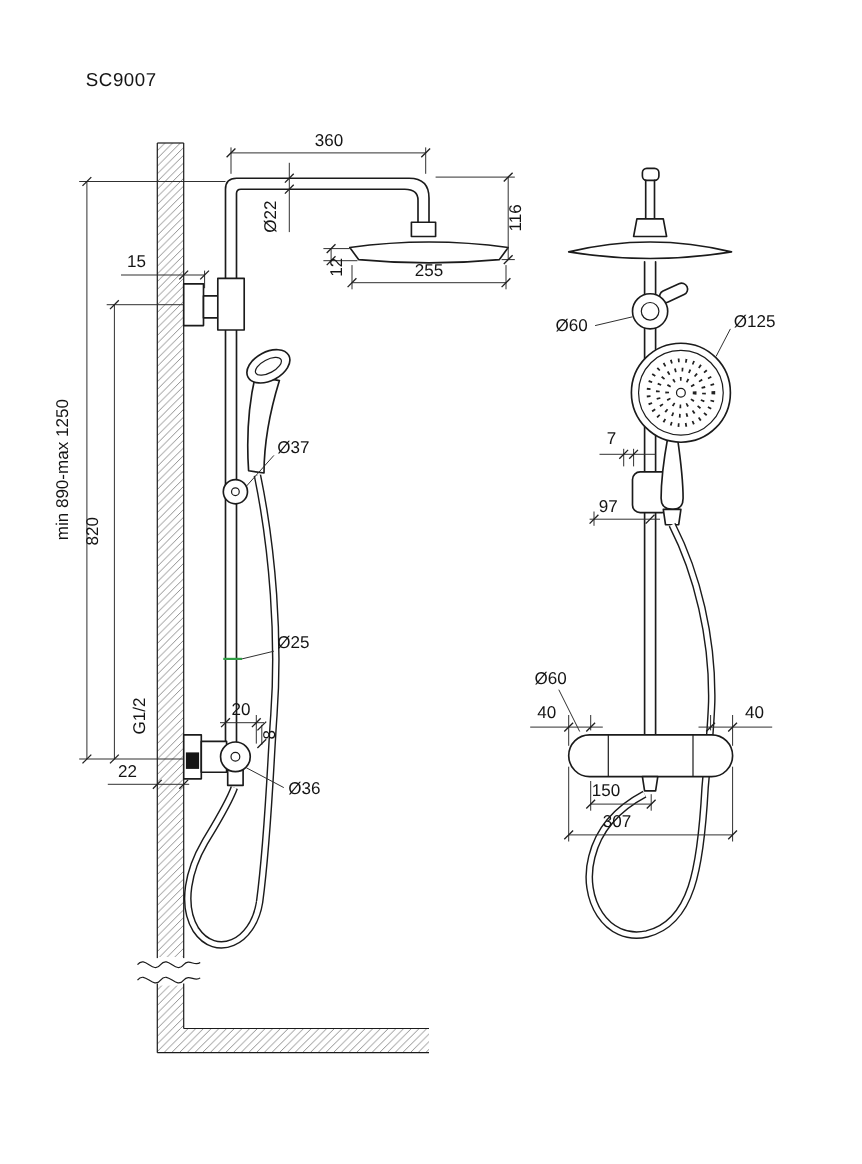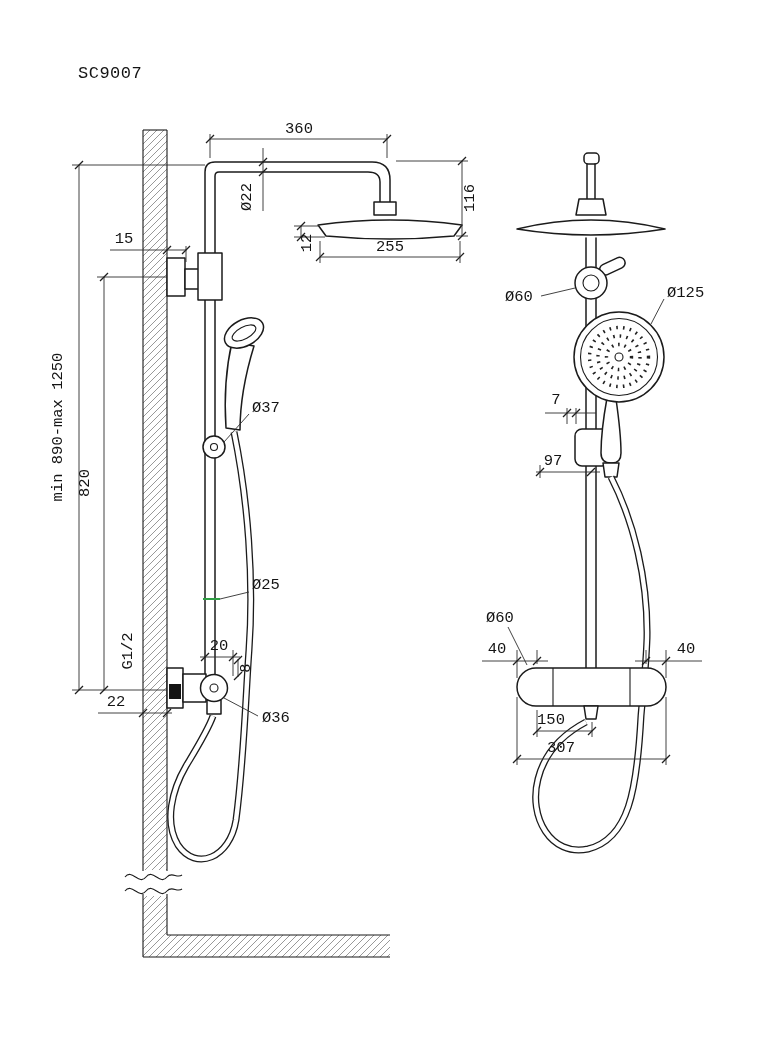--- a/index.html
+++ b/index.html
@@ -1,17 +1,17 @@
 <!DOCTYPE html>
 <html><head>
 <meta charset="utf-8">
 <style>
   html,body{margin:0;padding:0;background:#ffffff;}
   .sheet{position:relative;width:784px;height:1058px;background:#ffffff;
-         font-family:Liberation Mono, monospace;overflow:hidden;}
+         font-family:Liberation Sans, sans-serif;overflow:hidden;}
   .sheet svg{position:absolute;left:0;top:0;}
   .ol{fill:#ffffff;stroke:#1b1b1b;stroke-width:1.5;stroke-linejoin:round;}
   .ln{fill:none;stroke:#1b1b1b;stroke-width:1.5;stroke-linecap:round;}
   .thin{fill:none;stroke:#1b1b1b;stroke-width:1.1;}
   .dim{fill:none;stroke:#2e2e2e;stroke-width:0.9;}
   .tick{stroke:#1f1f1f;stroke-width:1.2;}
   .lbl{font-size:15.5px;fill:#141414;}
   .model{font-size:17px;fill:#141414;letter-spacing:.5px;}
   .hoseO{fill:none;stroke:#1b1b1b;stroke-width:7;}
   .hoseI{fill:none;stroke:#ffffff;stroke-width:4.4;}

